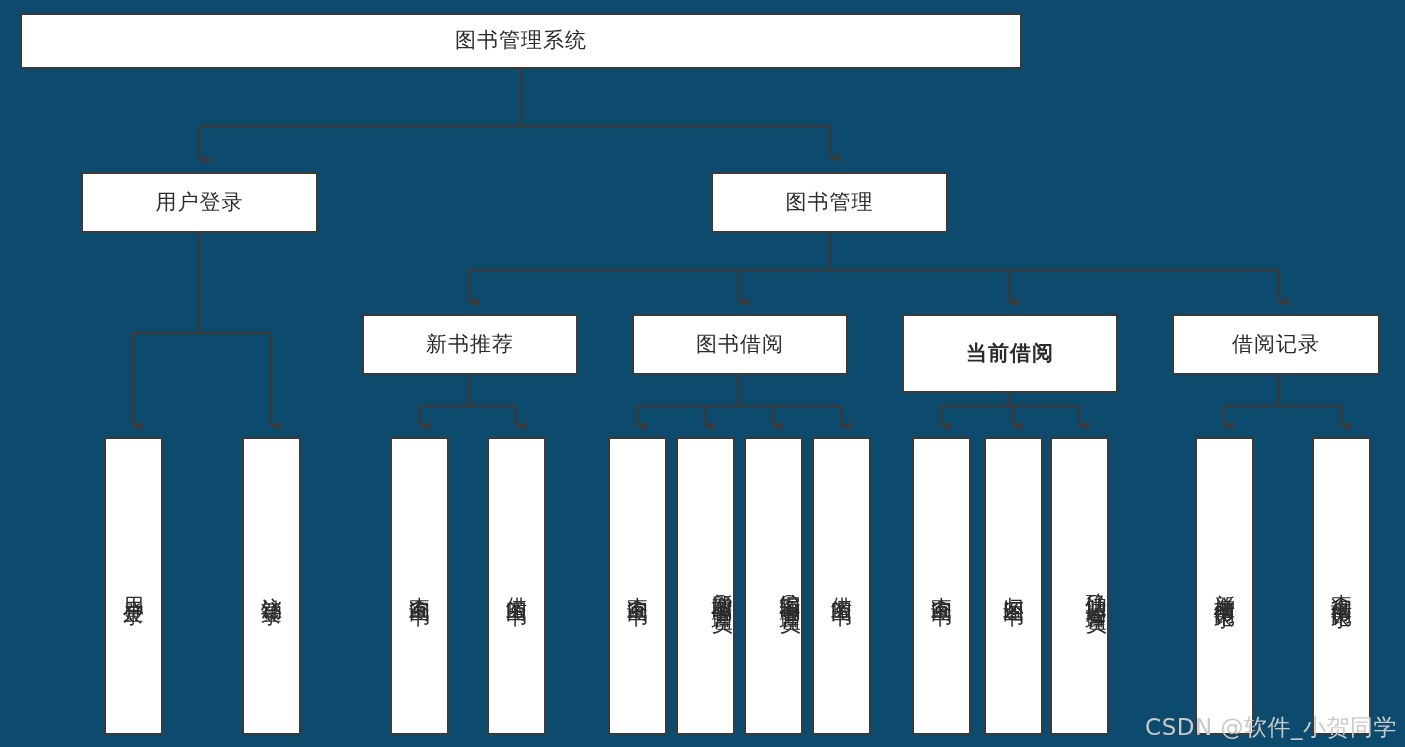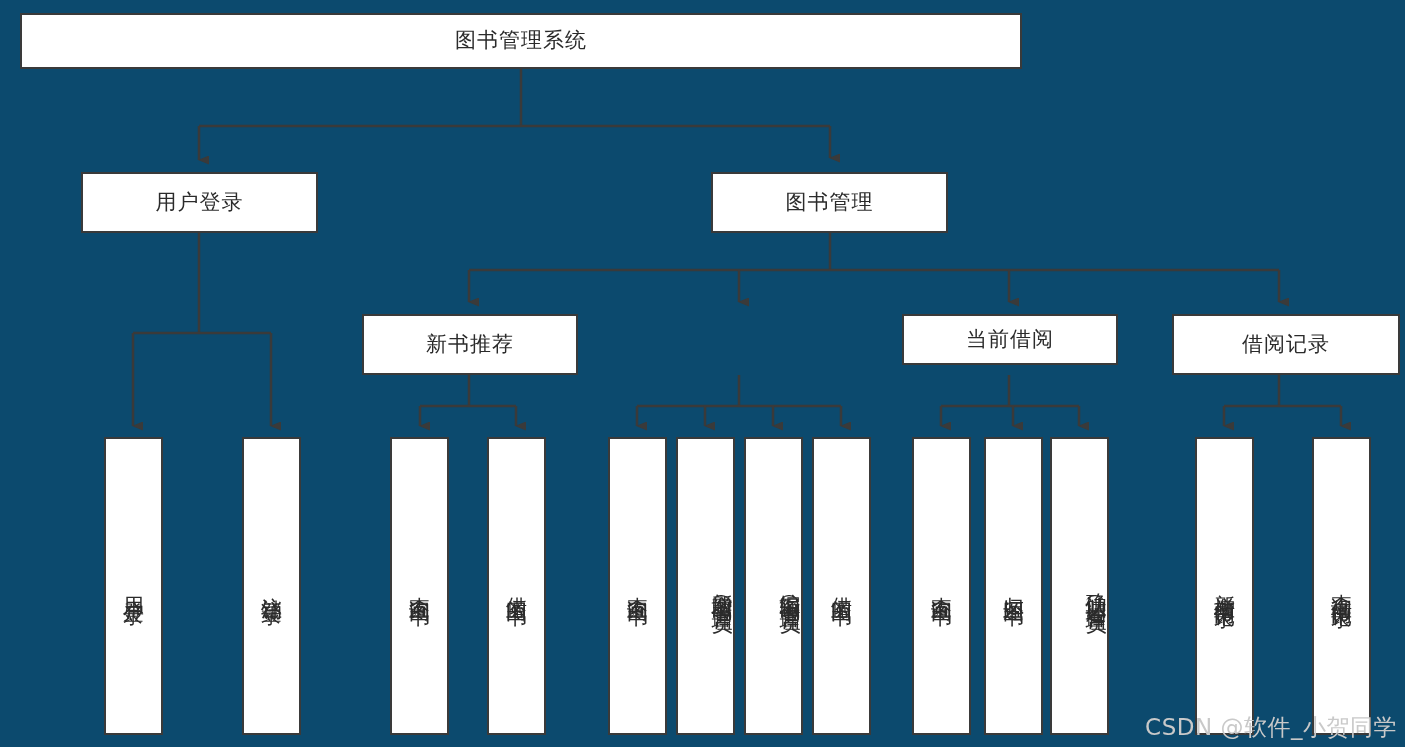--- a/index.html
+++ b/index.html
@@ -138,26 +138,29 @@
   </div>
 
   <div class="node horizontal" style="left:362px; top:314px; width:216px; height:61px;">
     <span class="node-label">新书推荐</span>
   </div>
 
   <div class="node horizontal" style="left:711px; top:172px; width:237px; height:61px;">
     <span class="node-label">图书管理</span>
   </div>
 
-
-  <div class="node horizontal" style="left:902px; top:314px; width:216px; height:51px;">
+  <div class="node horizontal" style="left:632px; top:314px; width:216px; height:61px;">
+    <span class="node-label">图书借阅</span>
+  </div>
+
+  <div class="node horizontal" style="left:902px; top:314px; width:216px; height:79px;font-weight:bold;">
     <span class="node-label">当前借阅</span>
   </div>
 
-  <div class="node horizontal" style="left:1172px; top:314px; width:228px; height:61px;">
+  <div class="node horizontal" style="left:1172px; top:314px; width:208px; height:61px;">
     <span class="node-label">借阅记录</span>
   </div>
 
   <div class="node vertical short" style="left:104px; top:437px; width:59px; height:298px;">
     <span class="node-label">用户登录</span>
   </div>
 
   <div class="node vertical short" style="left:242px; top:437px; width:59px; height:298px;">
     <span class="node-label">注销登录</span>
   </div>

